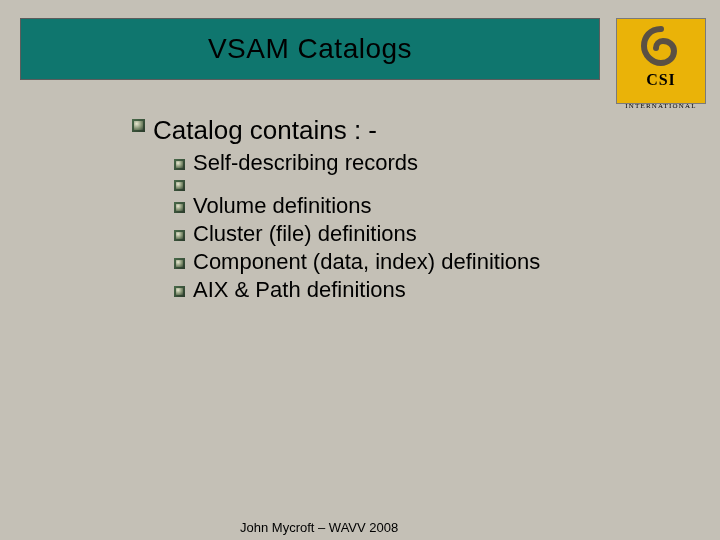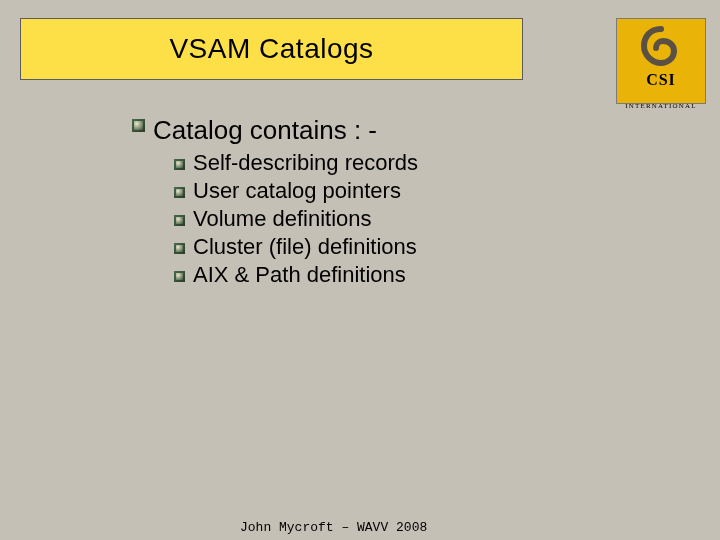--- a/index.html
+++ b/index.html
@@ -7,23 +7,23 @@
   body {
     background: #c4c0b6;
     font-family: Verdana, Geneva, sans-serif;
     position: relative;
     overflow: hidden;
   }
   .title-bar {
     position: absolute;
     left: 20px;
     top: 18px;
-    width: 503px;
+    width: 580px;
     height: 62px;
-    background: #fde047;
+    background: #0f766e;
     border: 1px solid #5c5c5c;
     display: flex;
     align-items: center;
     justify-content: center;
   }
   .title-text {
     font-size: 28px;
     color: #000;
     font-weight: 400;
     letter-spacing: 0.5px;
@@ -124,21 +124,21 @@
     position: absolute;
     left: 29px;
     font-family: Arial, sans-serif;
     font-size: 13px;
     color: #000;
     margin-top: 28px;
   }
   .footer-author {
     position: absolute;
     left: 240px;
-    font-family: Liberation Mono, monospace;
+    font-family: Liberation Sans, sans-serif;
     font-size: 13px;
     color: #000;
   }
 </style>
 </head>
 <body>
 
 <div class="title-bar">
   <span class="title-text">VSAM Catalogs</span>
 </div>
@@ -158,29 +158,32 @@
     <span class="bullet"></span>
     <span class="main-text">Catalog contains : -</span>
   </div>
   <div class="sub-list">
     <div class="sub-item">
       <span class="bullet small"></span>
       <span class="sub-text">Self-describing records</span>
     </div>
     <div class="sub-item">
       <span class="bullet small"></span>
-      <span class="sub-text">User catalog pointers</span>
     </div>
     <div class="sub-item">
       <span class="bullet small"></span>
       <span class="sub-text">Volume definitions</span>
     </div>
     <div class="sub-item">
       <span class="bullet small"></span>
       <span class="sub-text">Cluster (file) definitions</span>
+    </div>
+    <div class="sub-item">
+      <span class="bullet small"></span>
+      <span class="sub-text">Component (data, index) definitions</span>
     </div>
     <div class="sub-item">
       <span class="bullet small"></span>
       <span class="sub-text">AIX &amp; Path definitions</span>
     </div>
   </div>
 </div>
 
 <div class="footer">
   <span class="footer-date">May 2008</span>

